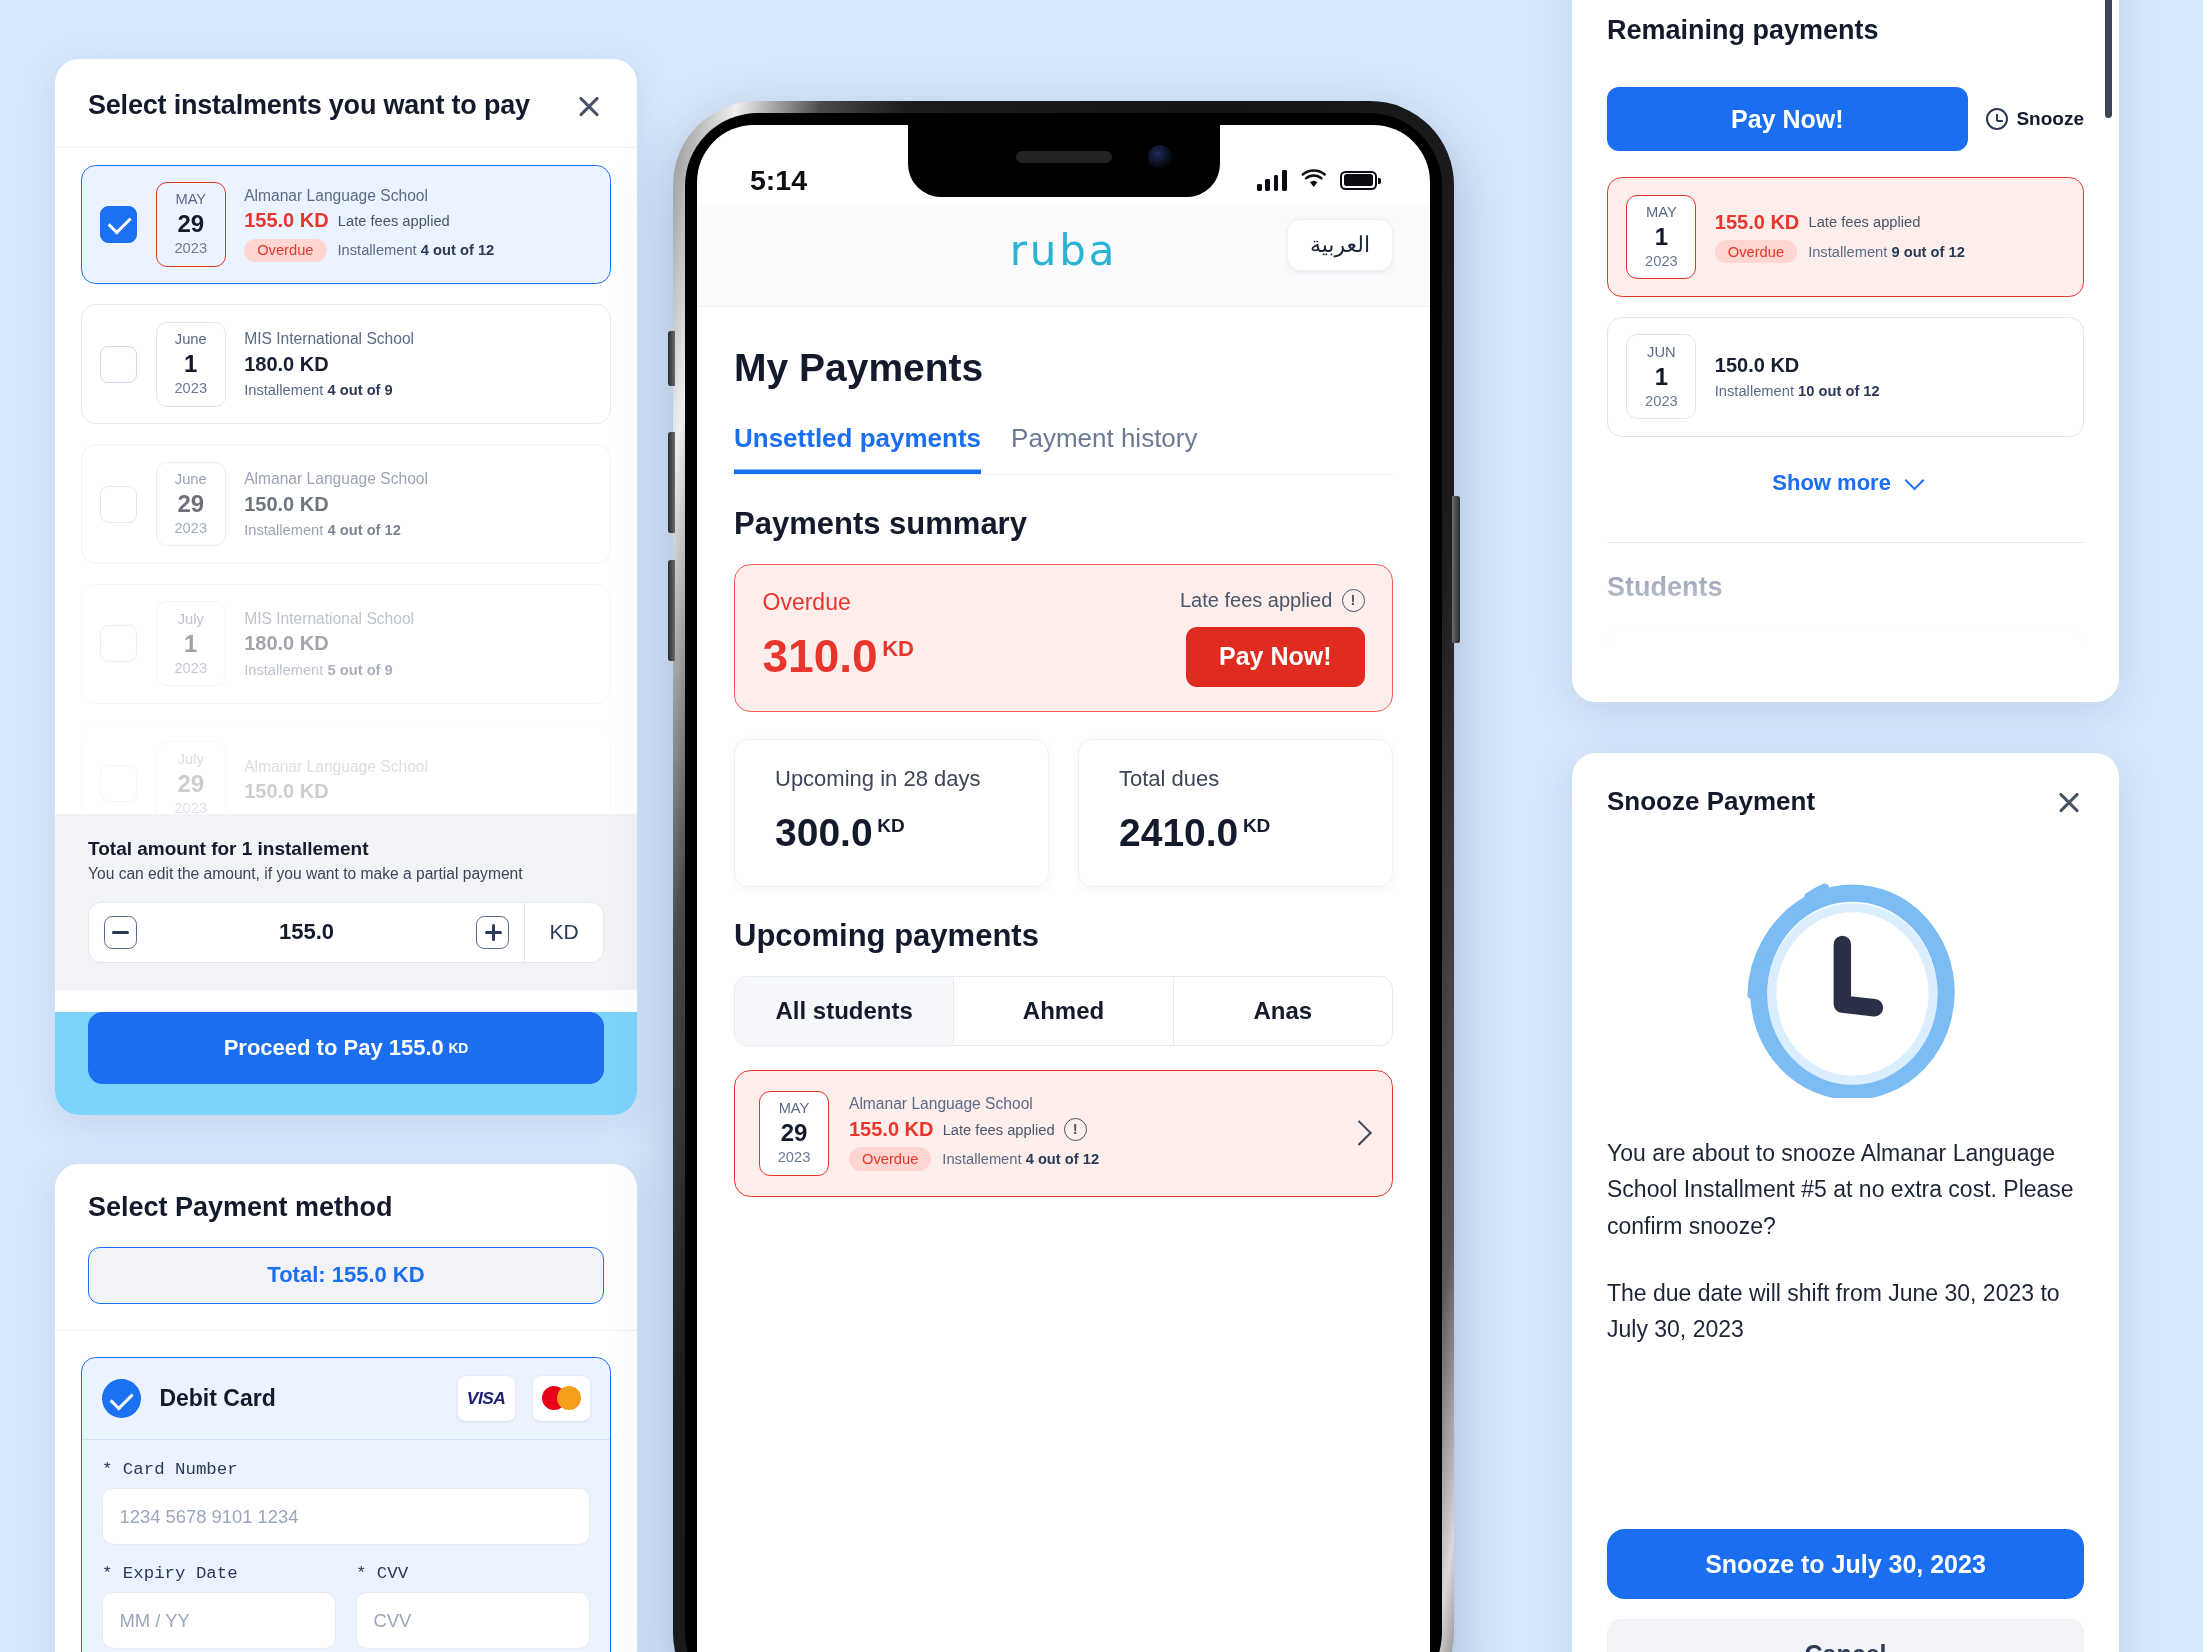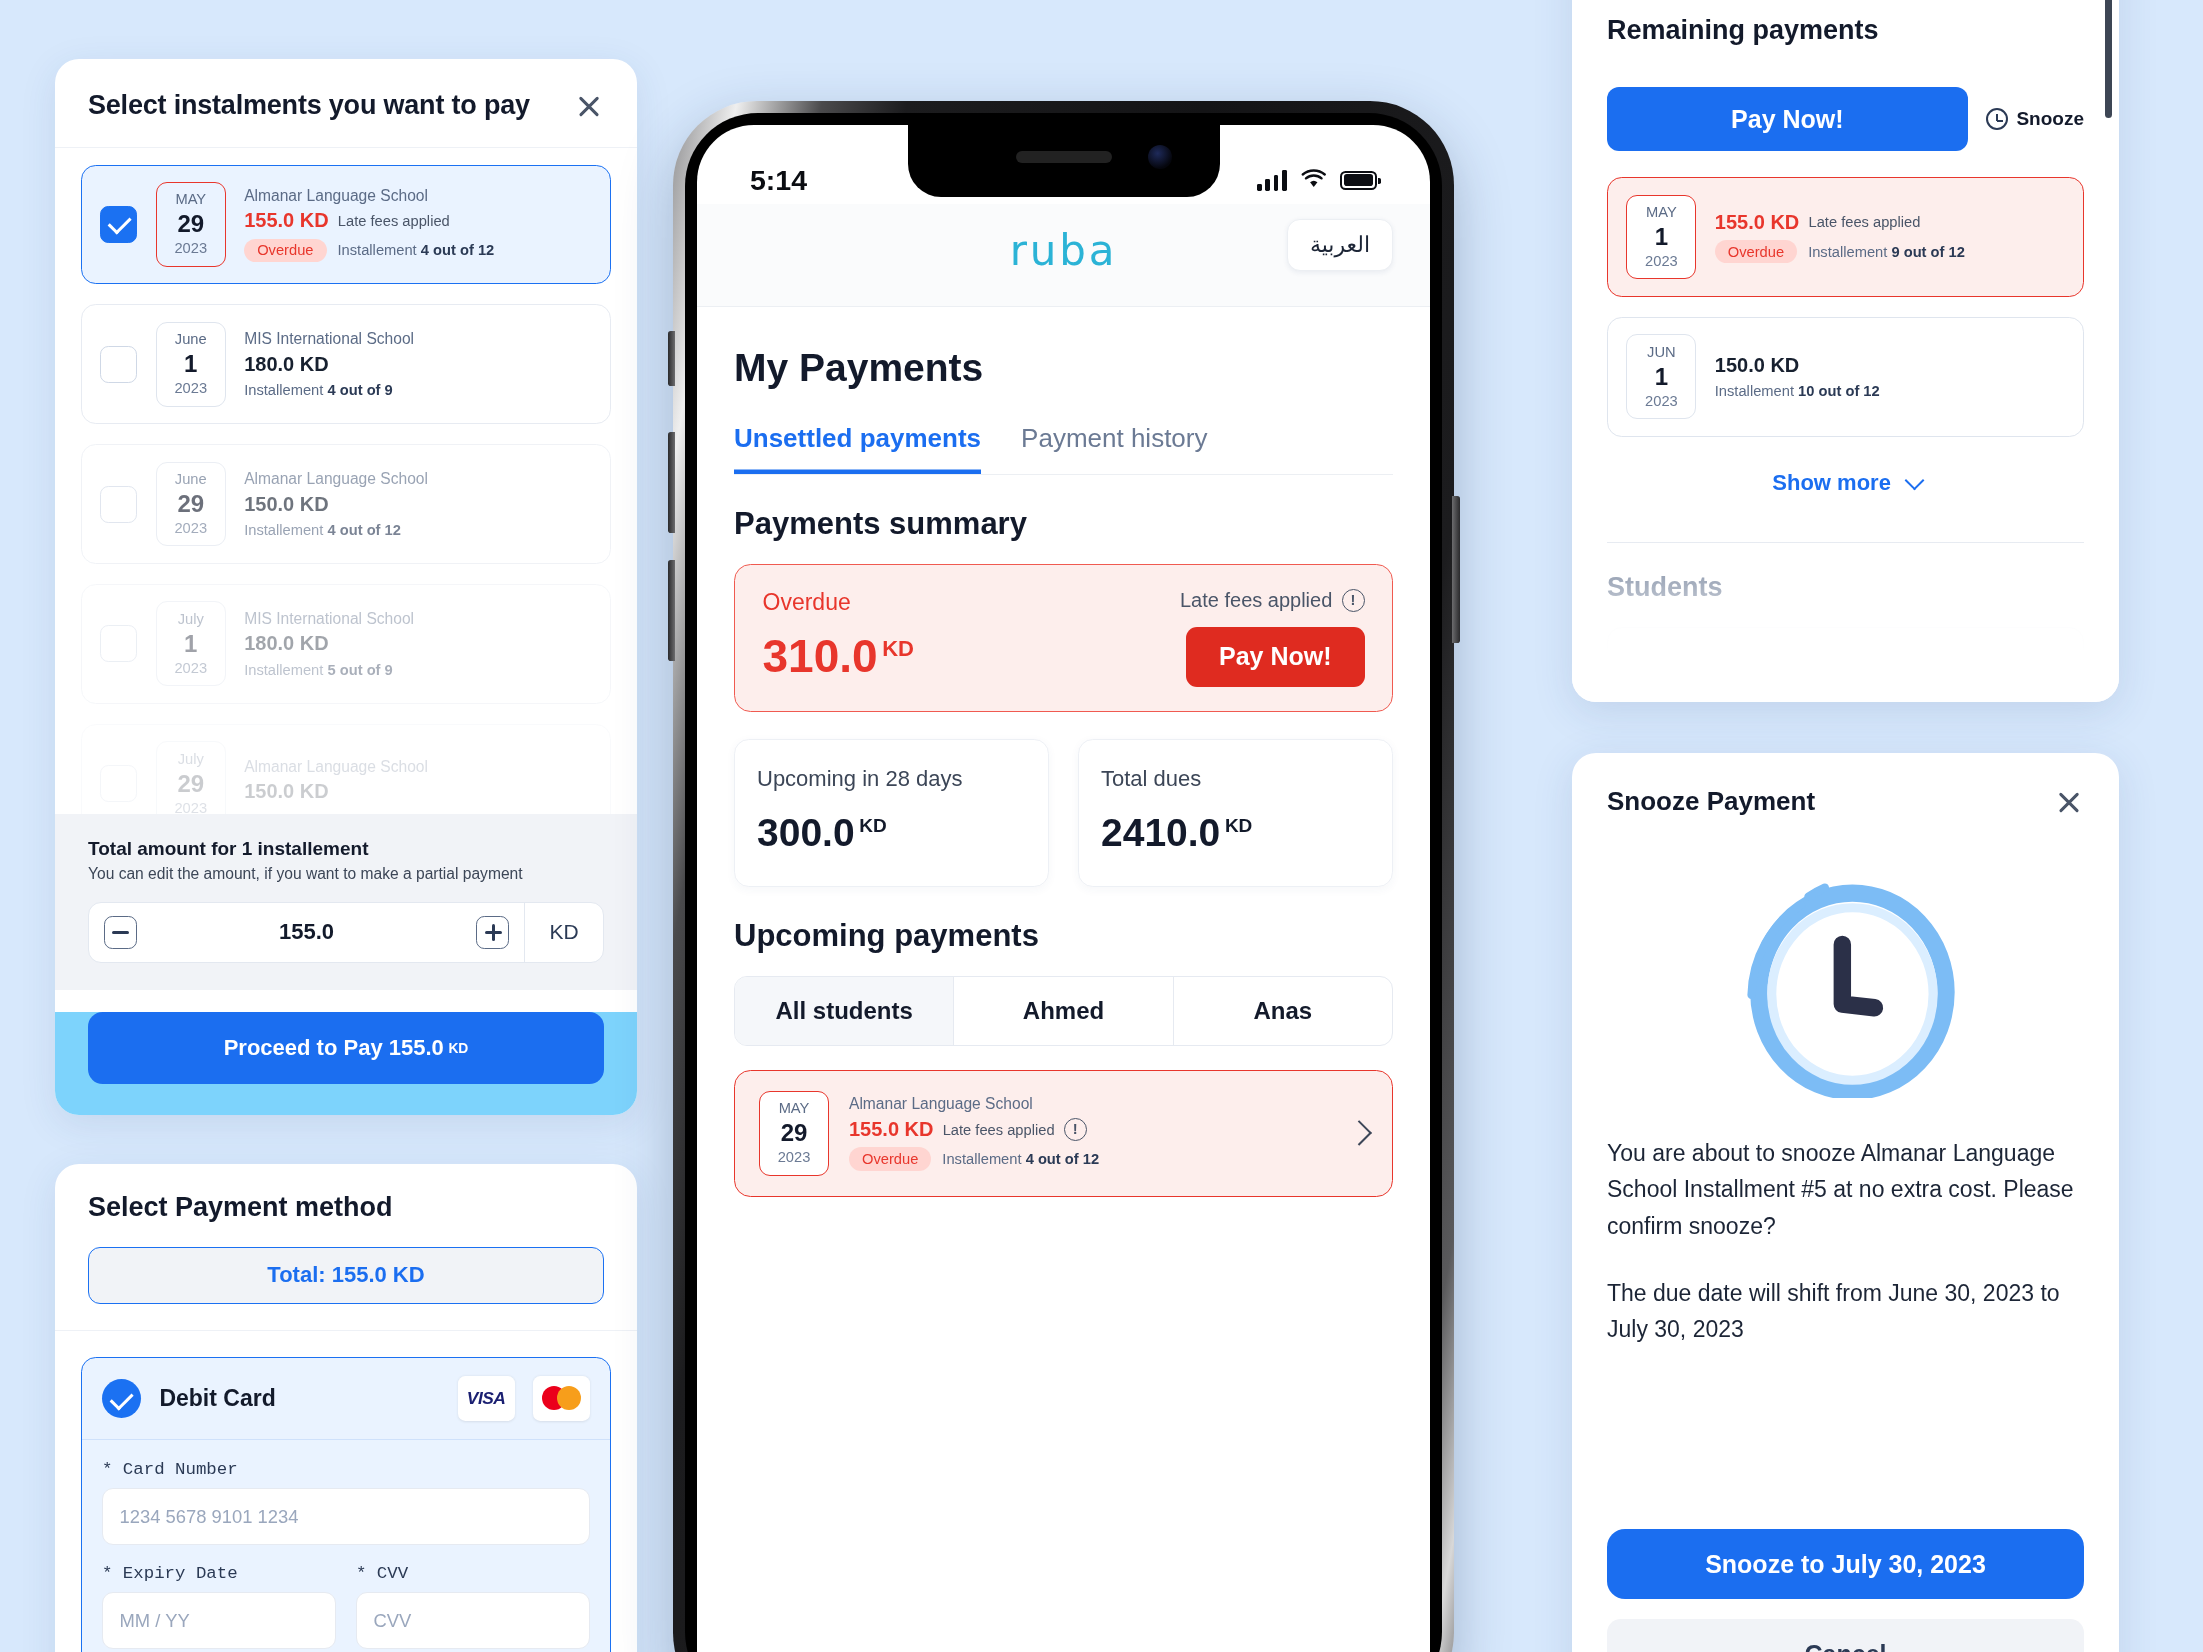--- a/index.html
+++ b/index.html
@@ -105,34 +105,34 @@
   .bars i:nth-child(1){height:7.3px;} .bars i:nth-child(2){height:12px;} .bars i:nth-child(3){height:16.5px;} .bars i:nth-child(4){height:21px;}
   .batt { width:37px;height:19px;border:2.3px solid #0b0d12;border-radius:5.5px;position:relative;}
   .batt:before{content:"";position:absolute;left:1.8px;top:1.8px;right:1.8px;bottom:1.8px;background:#0b0d12;border-radius:2.8px;}
   .batt:after{content:"";position:absolute;right:-5.5px;top:5.5px;width:2.8px;height:6.4px;background:#0b0d12;border-radius:0 1.8px 1.8px 0;}
 
   .app-topbar { display:flex;align-items:center;justify-content:center; position:relative; background:#fafbfc; padding: 22px 37px 31px 37px; border-bottom:0.9px solid #eceff3;}
   .logo { font-size:42px; font-weight:400; letter-spacing:2.8px; color:#2bb3d6; font-family:"DejaVu Sans", sans-serif;}
   .lang-btn { position:absolute; right:37px; top:14.7px; background:#fff; border:0.9px solid #eceff3; border-radius:13px; padding:12px 22px; font-size:22px; color:#1c2536; box-shadow:0 1.8px 5.5px rgba(30,60,110,.07);}
   .app-body { padding: 26px 37px 0 37px;}
   .h1 { font-size:39px; font-weight:700; color:#131a2b; margin: 13px 0 33px 0;}
-  .tabs { display:flex; gap:40px; border-bottom:1.8px solid #eceff3;align-items:center; }
+  .tabs { display:flex; gap:30px; border-bottom:1.8px solid #eceff3;align-items:center; }
   .tab { font-size:26px; padding-bottom:20px; color:#6b7a94;}
   .tab.active { color:#1b6ef0; font-weight:700; box-shadow:inset 0 -4.6px 0 0 #1b6ef0;}
   .h2 { font-size:31px; font-weight:700; color:#131a2b; margin: 31px 0 22px 0;}
   .overdue-card { border:1.4px solid #f05a50; background:#fdeeec; border-radius:16.5px; padding:24px 27.5px; display:flex; justify-content:space-between;}
   .od-left .od-lbl { font-size:23px; color:#e8362c; margin-bottom:13px;}
   .od-amt { font-size:46px; font-weight:700; color:#e8362c;}
   .od-amt .sup { font-size:22px;}
   .od-right { display:flex; flex-direction:column; align-items:flex-end; gap:14.7px;}
   .lf { display:flex;align-items:center;gap:9.2px; font-size:20px; color:#4a5568;}
   .info-i { width:23px;height:23px;border:1.8px solid #4a5568;border-radius:50%; font-size:14.7px; line-height:20px; text-align:center; color:#4a5568; font-weight:700;}
   .btn-red { background:#df2b20; color:#fff; border-radius:11px; padding:15.6px 33px; font-size:25px; font-weight:700;}
   .stat-row { display:flex; gap:29px; margin-top:27.5px;}
-  .stat { flex:1 1 0; border:1.4px solid #edf0f5; border-radius:14.7px; padding:26px 26px 31px 22px; box-shadow:0 2.8px 9.2px rgba(40,70,120,.045);}
+  .stat { flex:1 1 0; border:1.4px solid #edf0f5; border-radius:14.7px; padding:26px 26px 31px 40px; box-shadow:0 2.8px 9.2px rgba(40,70,120,.045);}
   .stat-lbl { font-size:22px; color:#3c4657; margin-bottom:18.4px;}
   .stat-val { font-size:39px; font-weight:700; color:#131a2b;}
   .stat-val .sup { font-size:19px;}
   .stu-tabs { display:flex; border:1.4px solid #e6eaf1; border-radius:13px; overflow:hidden; margin-bottom:24px;}
   .stu-tab { flex:1 1 0; text-align:center; padding:20px 0; font-size:24px; font-weight:700; color:#131a2b; border-right:1.4px solid #e6eaf1;}
   .stu-tab:last-child{border-right:none;}
   .stu-tab.active { background:#f5f7fa;}
   .up-card { border:1.4px solid #e8362c; background:#fdeeec; border-radius:16.5px; padding:20px 24px; display:flex; align-items:center; gap:20px;}
   .chev-r { width:18.4px;height:18.4px;border:solid #3c4657;border-width:2.8px 2.8px 0 0;transform:rotate(45deg); flex:0 0 auto;}
 

